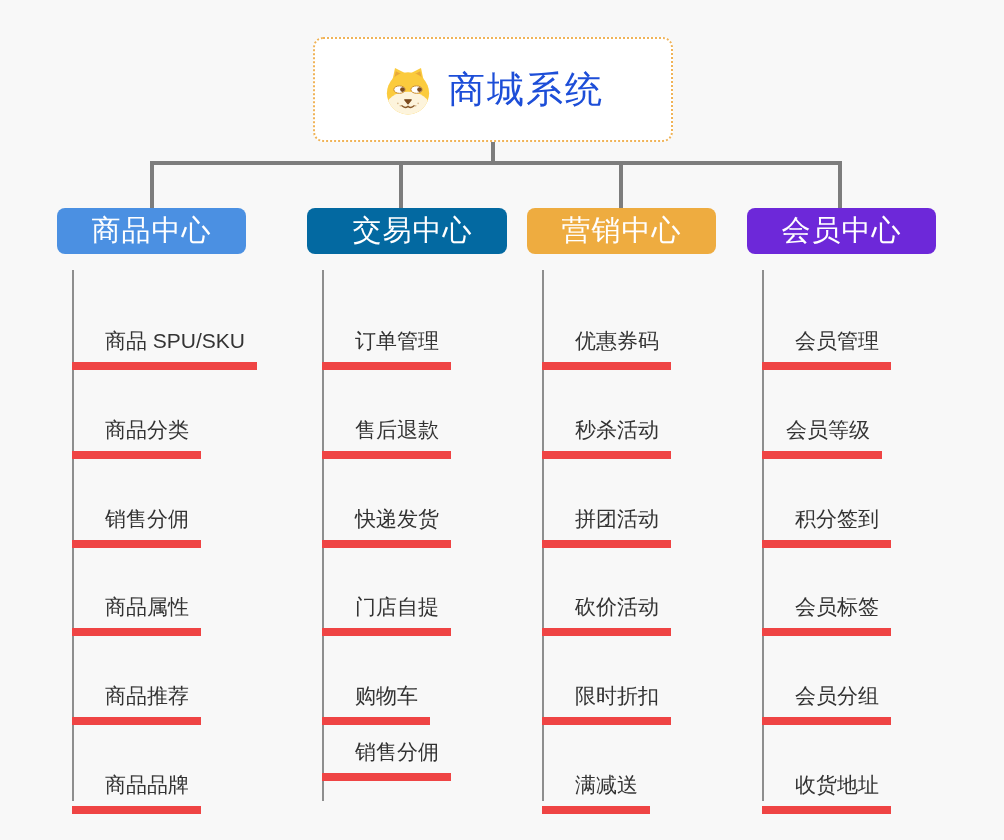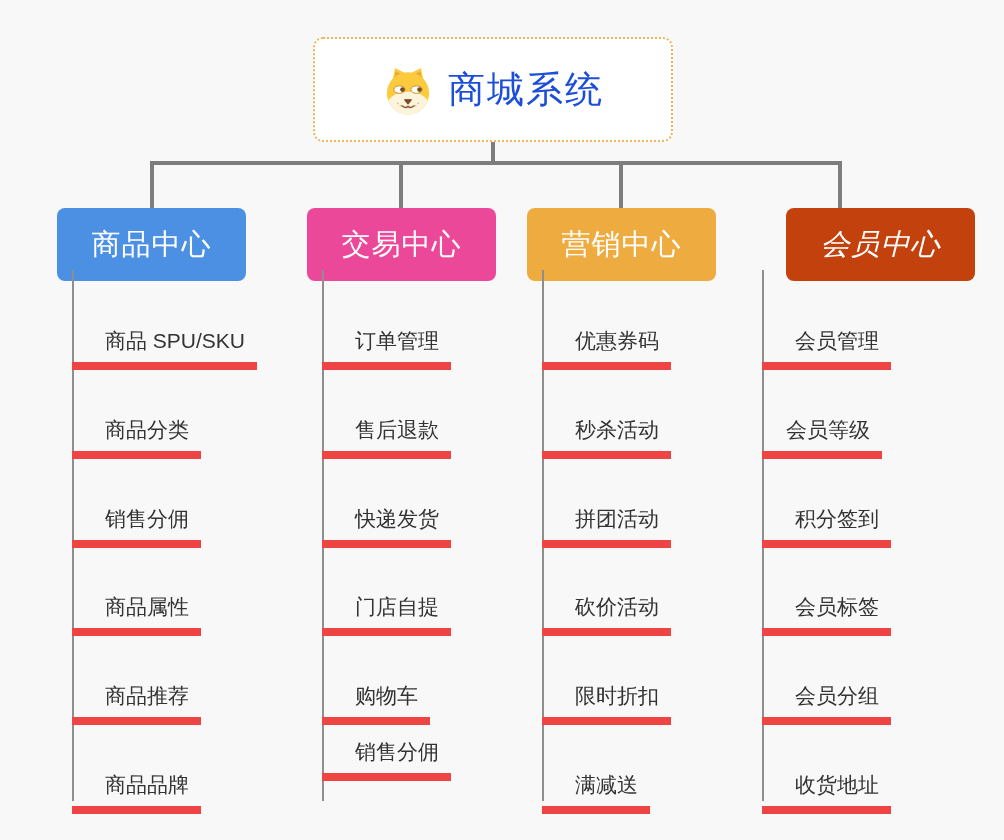--- a/index.html
+++ b/index.html
@@ -41,21 +41,21 @@
   
   .conn {
     position: absolute;
     background: #7d7d7d;
   }
   
   .branch-box {
     position: absolute;
     top: 208px;
     width: 189px;
-    height: 73px;
+    height: 46px;
     border-radius: 8px;
     display: flex;
     align-items: center;
     justify-content: center;
     color: #ffffff;
     font-size: 29px;
     letter-spacing: 1px;
     white-space: nowrap;
     cursor: pointer;
   }
@@ -121,37 +121,37 @@
 
   <div id="branch-layer">
       <div class="branch-box" style="left: 57px; background: rgb(75, 144, 226);">商品中心</div>
       <div class="trunk" style="left: 72px; top: 270px; height: 531px;"></div>
       <div class="leaf" style="left: 72px; top: 315px;">商品 SPU/SKU</div>
       <div class="leaf" style="left: 72px; top: 404px;">商品分类</div>
       <div class="leaf" style="left: 72px; top: 493px;">销售分佣</div>
       <div class="leaf" style="left: 72px; top: 581px;">商品属性</div>
       <div class="leaf" style="left: 72px; top: 670px;">商品推荐</div>
       <div class="leaf" style="left: 72px; top: 759px;">商品品牌</div>
-      <div class="branch-box" style="left: 307px; background: #ec4899;">交易中心</div>
+      <div class="branch-box" style="left: 307px; background: #0369a1; padding-left: 11px;">交易中心</div>
       <div class="trunk" style="left: 322px; top: 270px; height: 531px;"></div>
       <div class="leaf" style="left: 322px; top: 315px;">订单管理</div>
       <div class="leaf" style="left: 322px; top: 404px;">售后退款</div>
       <div class="leaf" style="left: 322px; top: 493px;">快递发货</div>
       <div class="leaf" style="left: 322px; top: 581px;">门店自提</div>
       <div class="leaf" style="left: 322px; top: 670px;">购物车</div>
       <div class="leaf" style="left: 322px; top: 726px;">销售分佣</div>
       <div class="branch-box" style="left: 527px; background: rgb(238, 172, 64);">营销中心</div>
       <div class="trunk" style="left: 542px; top: 270px; height: 531px;"></div>
       <div class="leaf" style="left: 542px; top: 315px;">优惠券码</div>
       <div class="leaf" style="left: 542px; top: 404px;">秒杀活动</div>
       <div class="leaf" style="left: 542px; top: 493px;">拼团活动</div>
       <div class="leaf" style="left: 542px; top: 581px;">砍价活动</div>
       <div class="leaf" style="left: 542px; top: 670px;">限时折扣</div>
       <div class="leaf" style="left: 542px; top: 759px;">满减送</div>
-      <div class="branch-box" style="left: 786px; background: #c2410c; font-style: italic;">会员中心</div>
+      <div class="branch-box" style="left: 747px; background: #6d28d9;">会员中心</div>
       <div class="trunk" style="left: 762px; top: 270px; height: 531px;"></div>
       <div class="leaf" style="left: 762px; top: 315px;">会员管理</div>
       <div class="leaf" style="left: 762px; top: 404px; padding-left: 24px;">会员等级</div>
       <div class="leaf" style="left: 762px; top: 493px;">积分签到</div>
       <div class="leaf" style="left: 762px; top: 581px;">会员标签</div>
       <div class="leaf" style="left: 762px; top: 670px;">会员分组</div>
       <div class="leaf" style="left: 762px; top: 759px;">收货地址</div>
     </div>
 
 </div>

